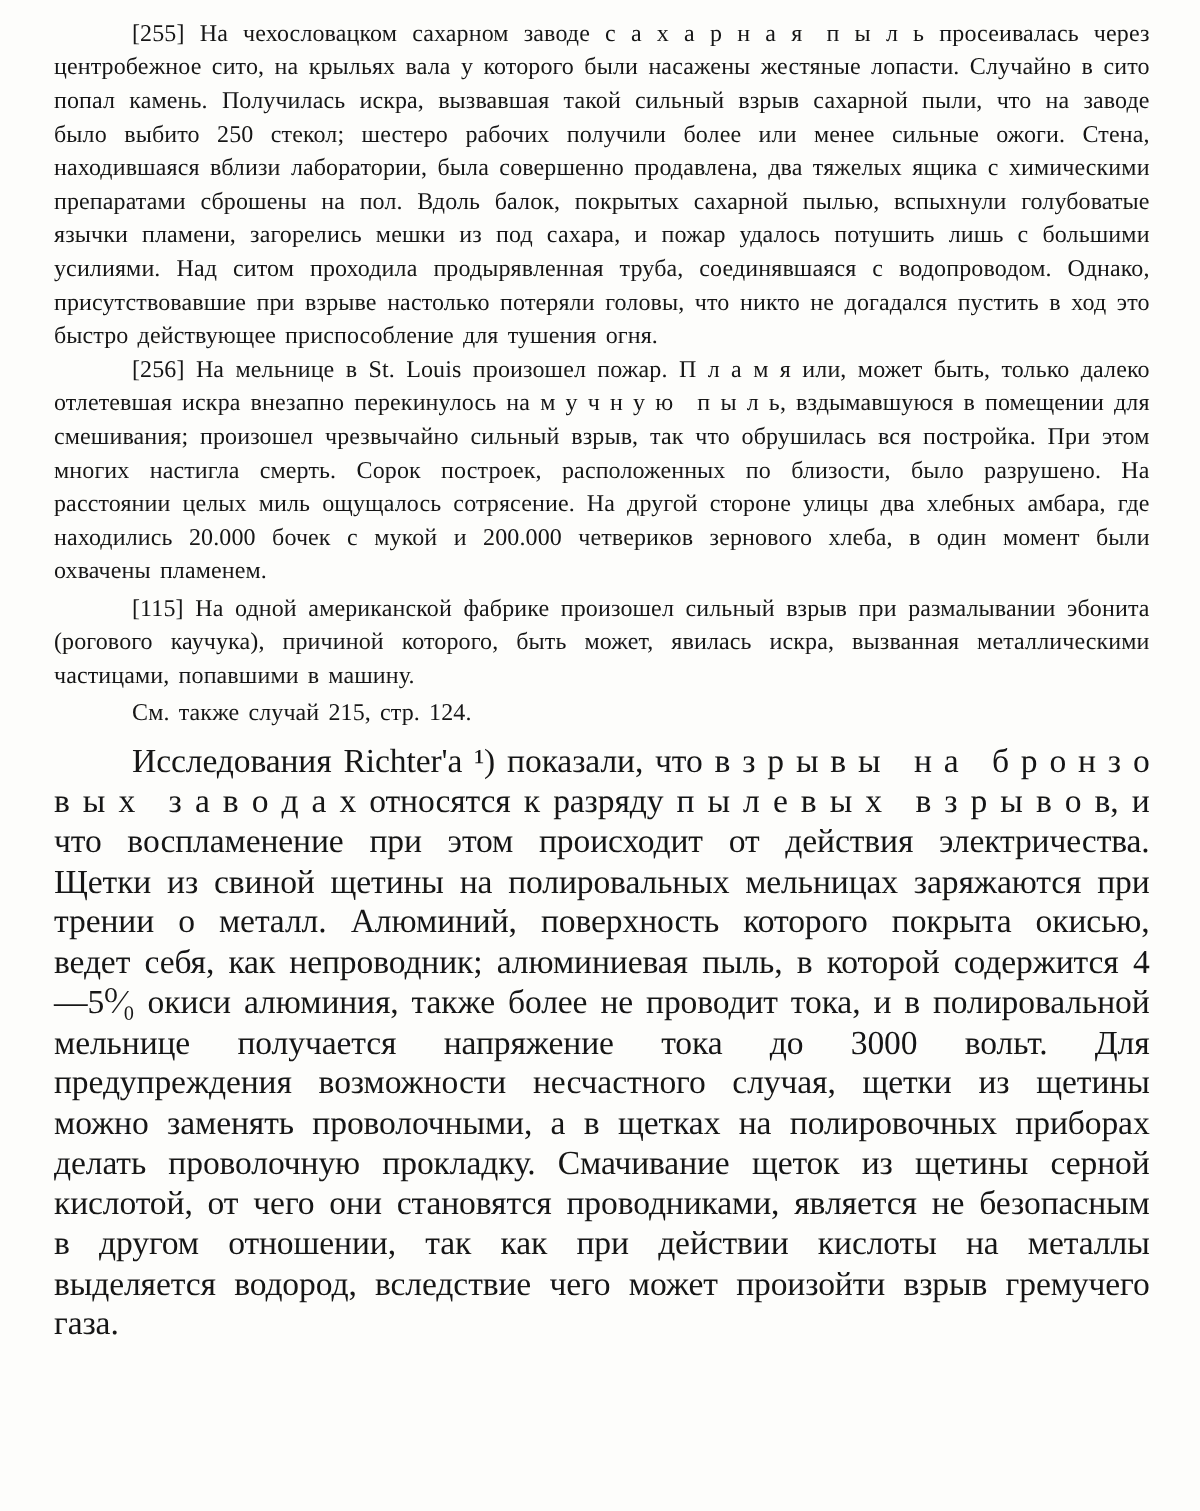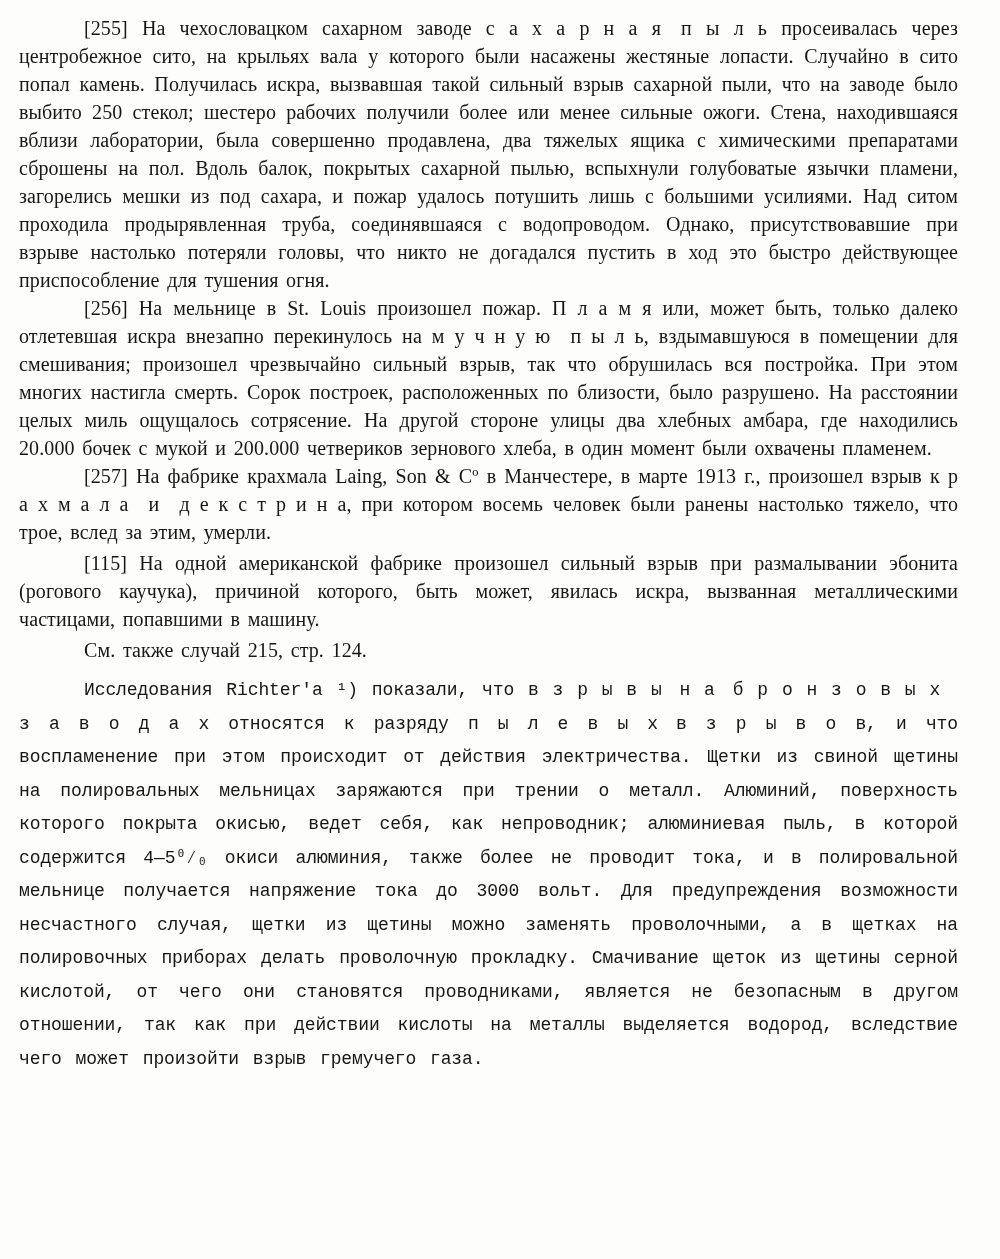--- a/index.html
+++ b/index.html
@@ -9,59 +9,57 @@
   body {
     width: 1000px;
     height: 1259px;
     background: #fdfdfb;
     overflow: hidden;
   }
   .page {
     box-sizing: border-box;
     width: 1000px;
     height: 1183px;
-    padding: 14px 42px 0 19px;
+    padding: 14px 42px 0 45px;
     color: #161616;
     font-family: "Liberation Serif", "DejaVu Serif", serif;
   }
   .case-reports p {
     margin: 0;
     font-size: 20px;
     line-height: 28px;
     text-align: justify;
     text-indent: 65px;
     word-spacing: 2.5px;
     letter-spacing: 0.1px;
   }
   .case-reports p.spaced-before {
     margin-top: 3px;
   }
   .see-also {
     text-align: right;
   }
   .research p {
     margin: 10px 0 0 0;
-    font-size: 18px;
+    font-size: 28px;
     line-height: 33.5px;
     text-align: justify;
     text-indent: 65px;
     word-spacing: 3px;
     letter-spacing: -0.1px;
-    font-family: Liberation Mono, monospace;
   }
 </style>
 </head>
 <body>
 
 <div class="page">
 
   <section class="case-reports">
     <p>[255] На чехословацком сахарном заводе с а х а р н а я п ы л ь просеивалась через центробежное сито, на крыльях вала у которого были насажены жестяные лопасти. Случайно в сито попал камень. Получилась искра, вызвавшая такой сильный взрыв сахарной пыли, что на заводе было выбито 250 стекол; шестеро рабочих получили более или менее сильные ожоги. Стена, находившаяся вблизи лаборатории, была совершенно продавлена, два тяжелых ящика с химическими препаратами сброшены на пол. Вдоль балок, покрытых сахарной пылью, вспыхнули голубоватые язычки пламени, загорелись мешки из под сахара, и пожар удалось потушить лишь с большими усилиями. Над ситом проходила продырявленная труба, соединявшаяся с водопроводом. Однако, присутствовавшие при взрыве настолько потеряли головы, что никто не догадался пустить в ход это быстро действующее приспособление для тушения огня.</p>
     <p>[256] На мельнице в St. Louis произошел пожар. П л а м я или, может быть, только далеко отлетевшая искра внезапно перекинулось на м у ч н у ю п ы л ь, вздымавшуюся в помещении для смешивания; произошел чрезвычайно сильный взрыв, так что обрушилась вся постройка. При этом многих настигла смерть. Сорок построек, расположенных по близости, было разрушено. На расстоянии целых миль ощущалось сотрясение. На другой стороне улицы два хлебных амбара, где находились 20.000 бочек с мукой и 200.000 четвериков зернового хлеба, в один момент были охвачены пламенем.</p>
-    <p>[257] На фабрике крахмала Laing, Son &amp; Cº в Манчестере, в марте 1913 г., произошел взрыв к р а х м а л а и д е к с т р и н а, при котором восемь человек были ранены настолько тяжело, что трое, вслед за этим, умерли.</p>
     <p class="spaced-before">[115] На одной американской фабрике произошел сильный взрыв при размалывании эбонита (рогового каучука), причиной которого, быть может, явилась искра, вызванная металлическими частицами, попавшими в машину.</p>
     <p class="spaced-before see-also">См. также случай 215, стр. 124.</p>
   </section>
 
   <section class="research">
     <p>Исследования Richter'a ¹) показали, что в з р ы в ы н а б р о н з о в ы х з а в о д а х относятся к разряду п ы л е в ы х в з р ы в о в, и что воспламенение при этом происходит от действия электричества. Щетки из свиной щетины на полировальных мельницах заряжаются при трении о металл. Алюминий, поверхность которого покрыта окисью, ведет себя, как непроводник; алюминиевая пыль, в которой содержится 4—5⁰⁄₀ окиси алюминия, также более не проводит тока, и в полировальной мельнице получается напряжение тока до 3000 вольт. Для предупреждения возможности несчастного случая, щетки из щетины можно заменять проволочными, а в щетках на полировочных приборах делать проволочную прокладку. Смачивание щеток из щетины серной кислотой, от чего они становятся проводниками, является не безопасным в другом отношении, так как при действии кислоты на металлы выделяется водород, вследствие чего может произойти взрыв гремучего газа.</p>
   </section>
 
 </div>
 

